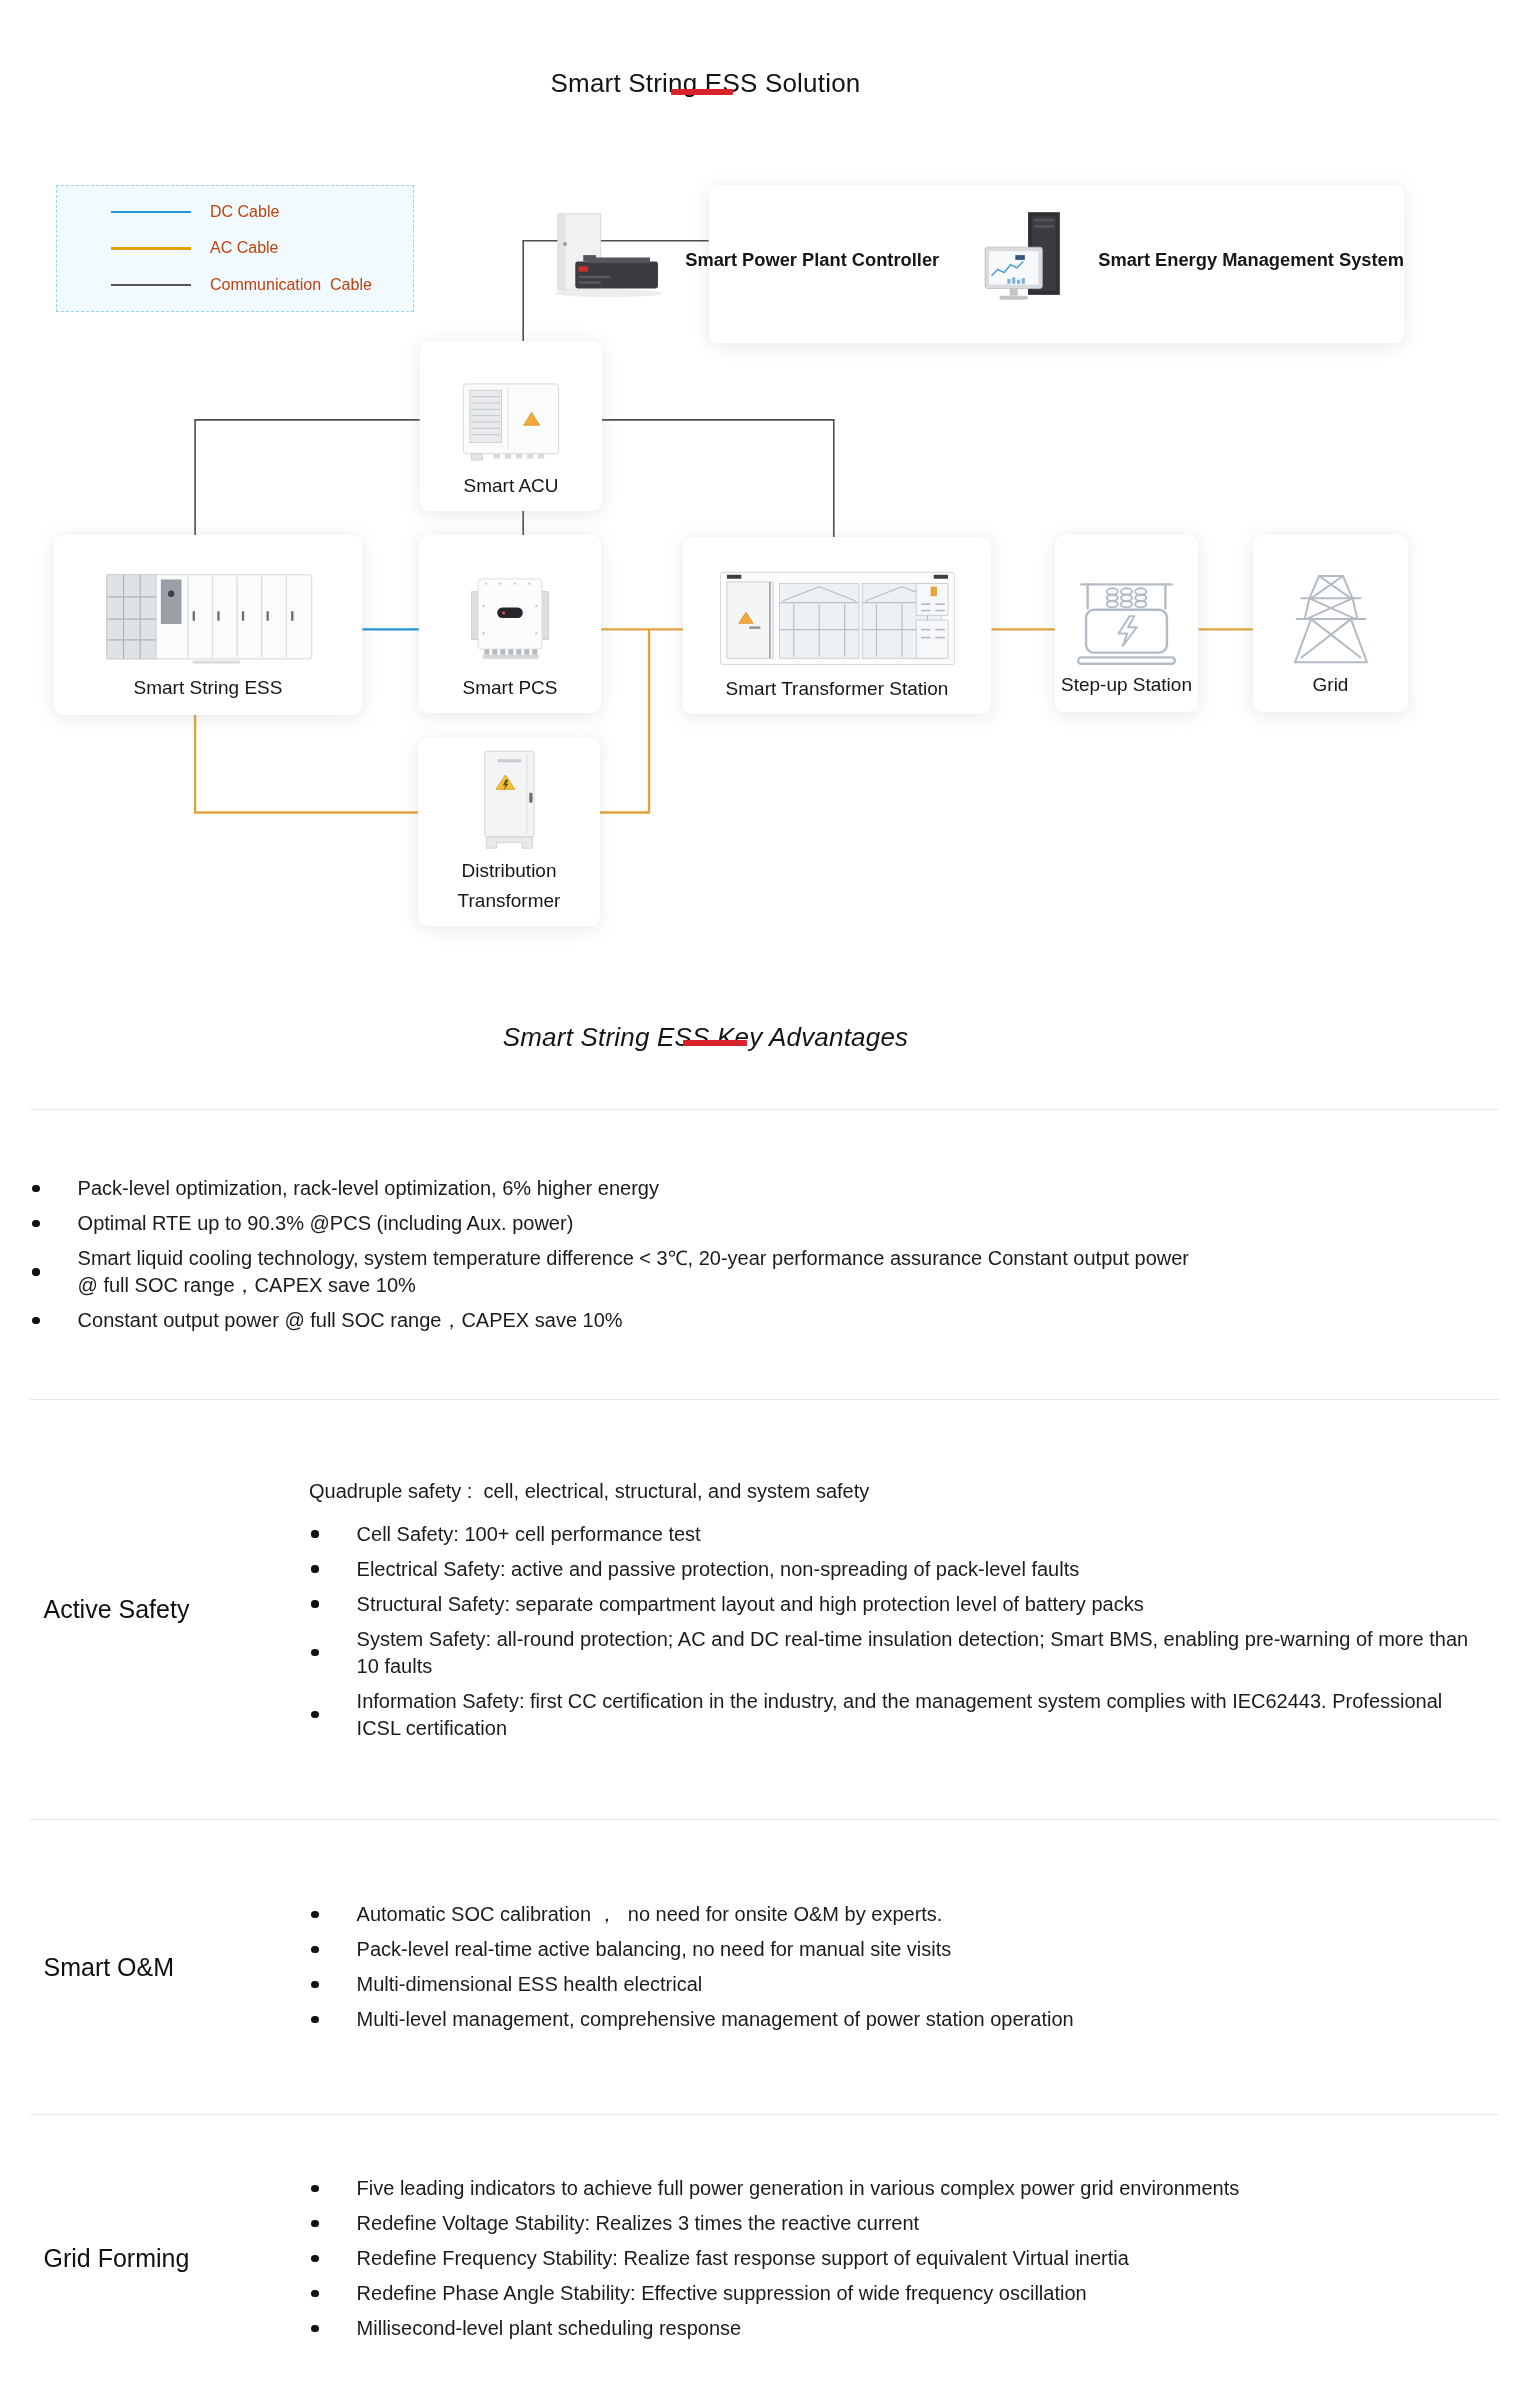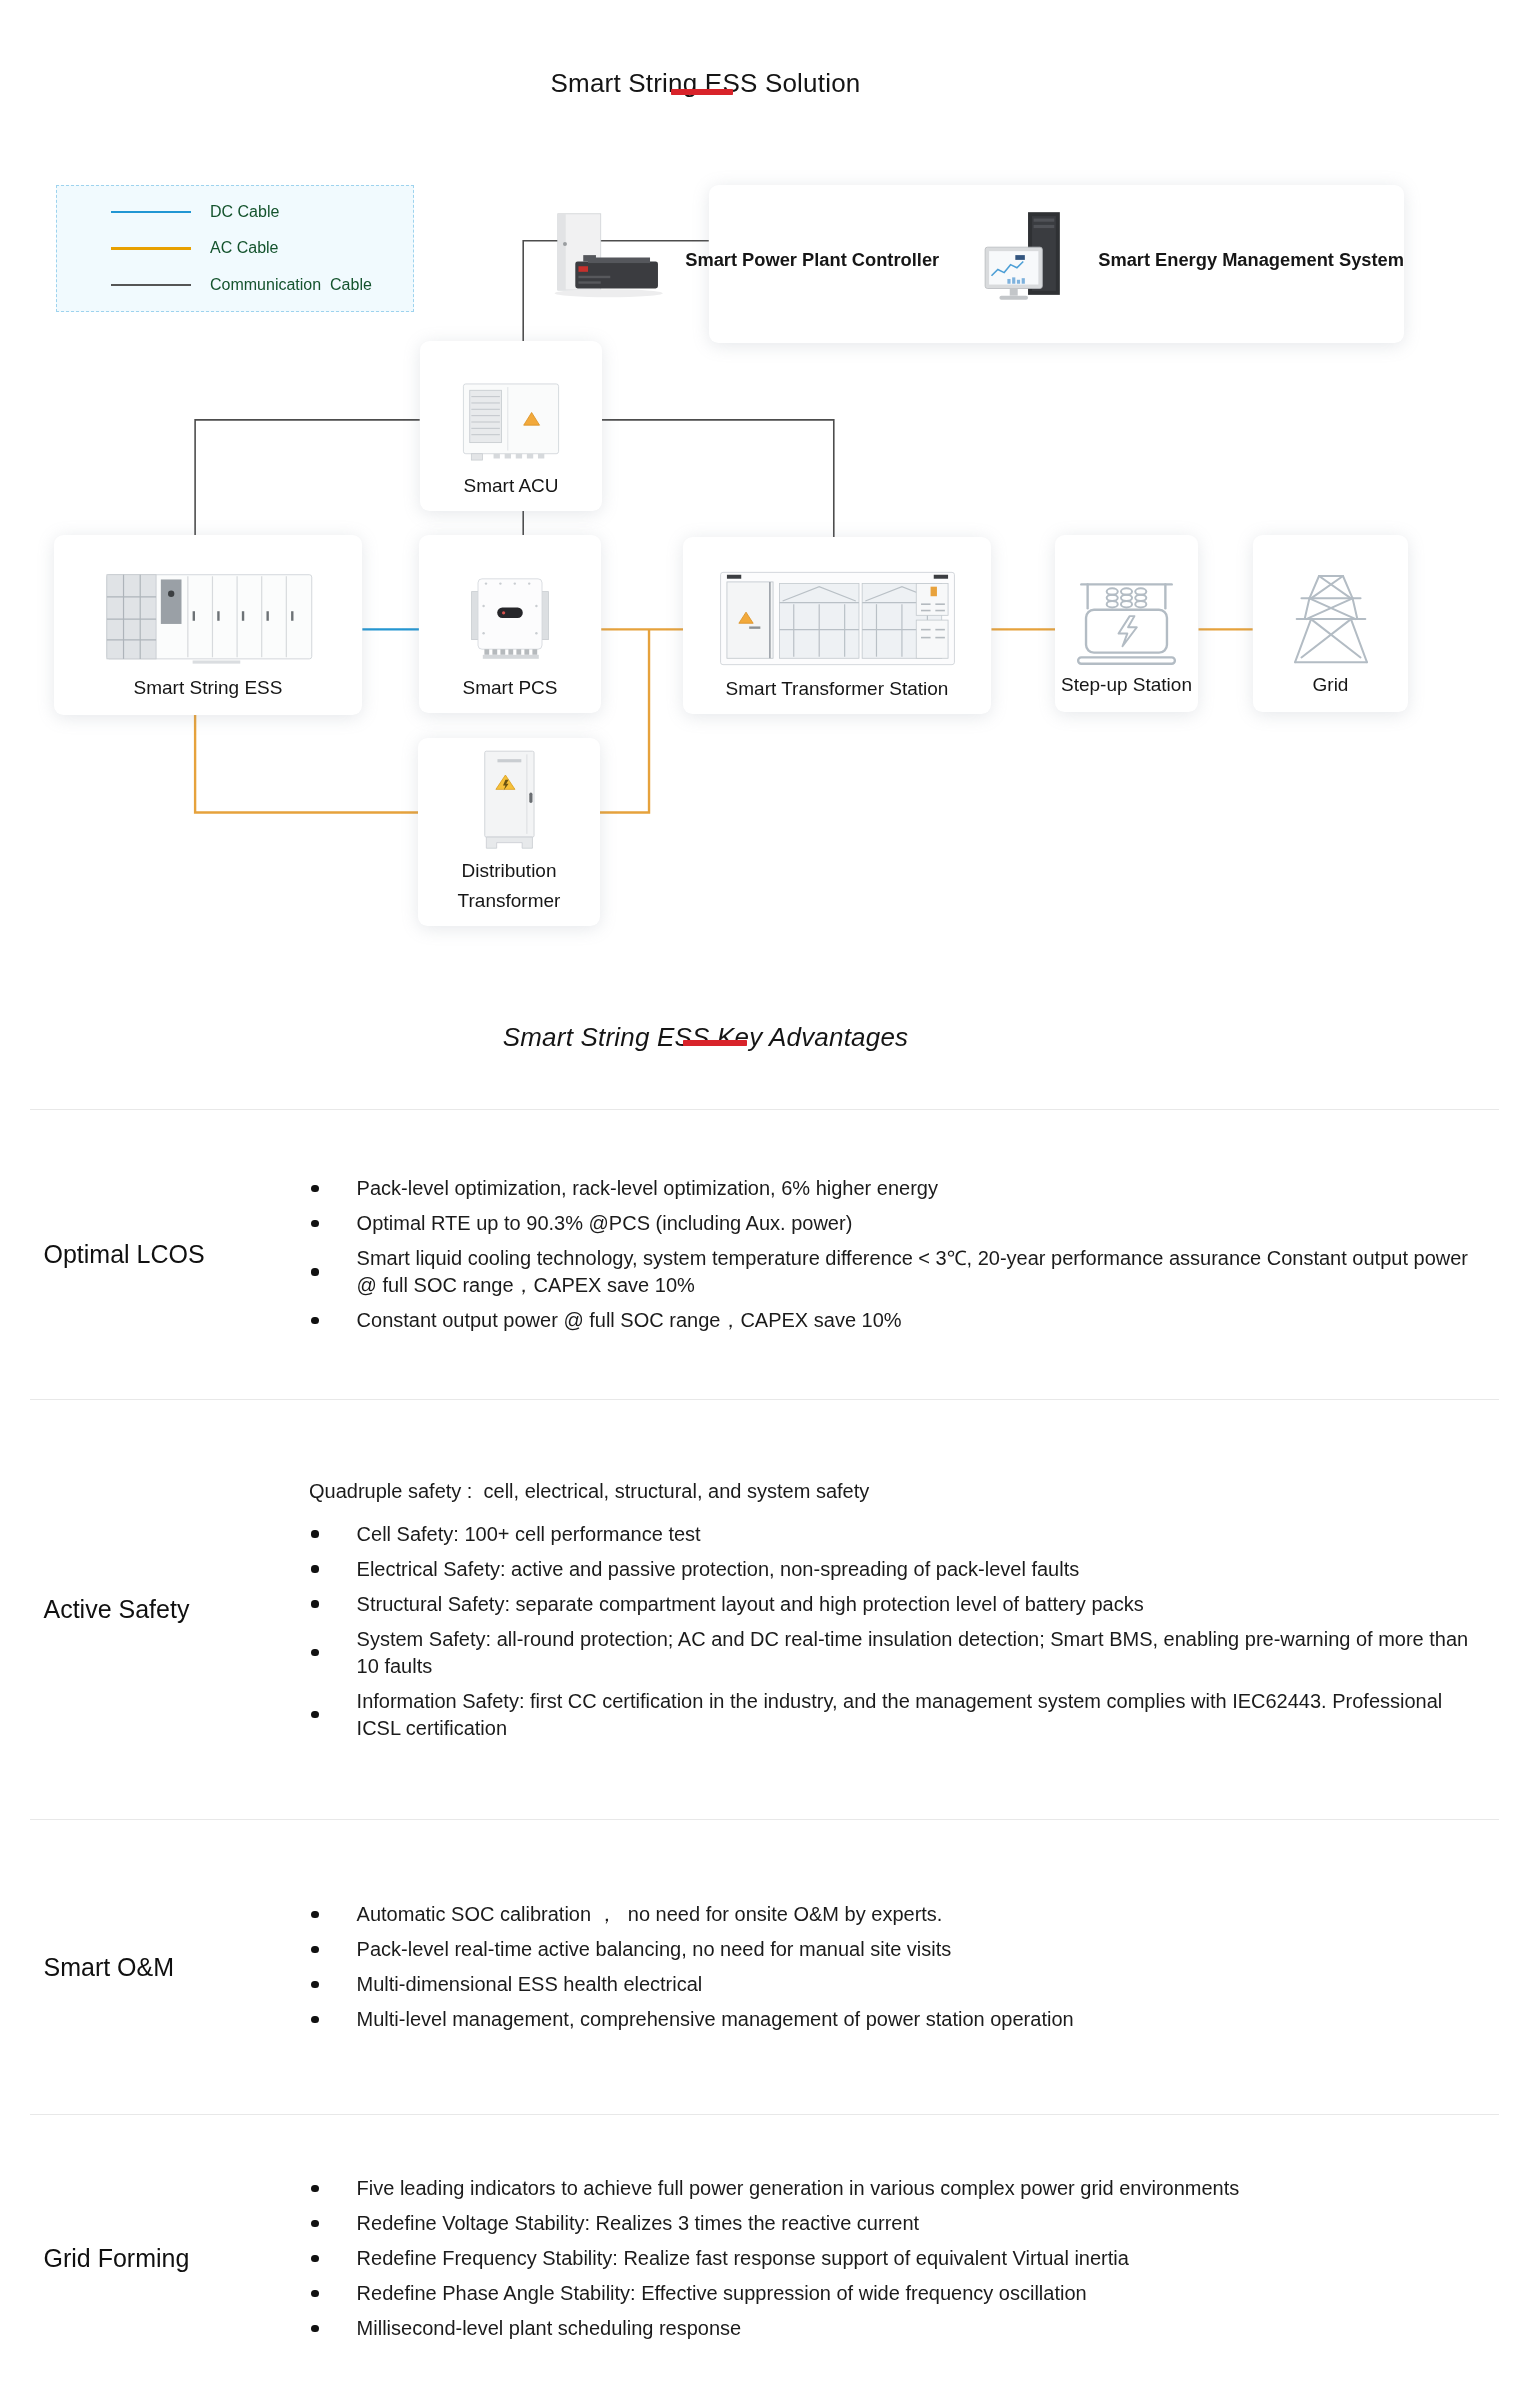--- a/index.html
+++ b/index.html
@@ -21,21 +21,21 @@
   #conn-lines{position:absolute;left:0;top:0;z-index:0;}
 
   #legend{position:absolute;left:56px;top:185px;width:358px;height:127px;box-sizing:border-box;
     background:#f1fafe;border:0.8px dashed #9ed3ee;z-index:1;
     display:flex;flex-direction:column;justify-content:space-around;padding:8px 8px 8px 54px;}
   .legend-row{display:flex;align-items:center;}
   .legend-line{width:80px;height:1.6px;margin-right:19px;flex:0 0 auto;}
   .legend-line.dc{background:#2196d3;height:2.4px;}
   .legend-line.ac{background:#e8a000;height:2.4px;}
   .legend-line.comm{background:#555555;}
-  .legend-label{font-size:16px;color:#14532d;white-space:pre;}
+  .legend-label{font-size:16px;color:#c2410c;white-space:pre;}
 
   .node{position:absolute;background:#fff;border-radius:9.6px;z-index:1;
     box-shadow:0 2.4px 17.5px rgba(130,140,155,.20);
     display:flex;flex-direction:column;align-items:center;justify-content:flex-end;}
   .node-label{font-size:19px;color:#161616;text-align:center;line-height:29px;white-space:nowrap;}
   .node-img{display:block;margin-bottom:3.2px;}
 
   #card-controllers{left:709px;top:185px;width:695px;height:158px;flex-direction:row;align-items:stretch;}
   .ctrl-col{flex:1;display:flex;flex-direction:row;align-items:center;justify-content:flex-end;padding-bottom:9.6px;font-weight:bold;}
   .ctrl-col .node-label{font-size:18.3px;}
@@ -348,21 +348,20 @@
     </div>
   </div>
 
   <h1 class="page-title" id="title2">Smart String ESS Key Advantages</h1>
   <div class="title-underline" id="underline2"></div>
 </div>
 
 <div id="advantages">
 
   <div class="adv-section" id="adv-0">
-    <div class="adv-label">Optimal LCOS</div>
     <div class="adv-content">
       <ul class="adv-list">
         <li class="adv-bullet">
             <span class="bullet-dot"></span>
             <span class="bullet-text">Pack-level optimization, rack-level optimization, 6% higher energy</span>
           </li>
         <li class="adv-bullet">
             <span class="bullet-dot"></span>
             <span class="bullet-text">Optimal RTE up to 90.3% @PCS (including Aux. power)</span>
           </li>

